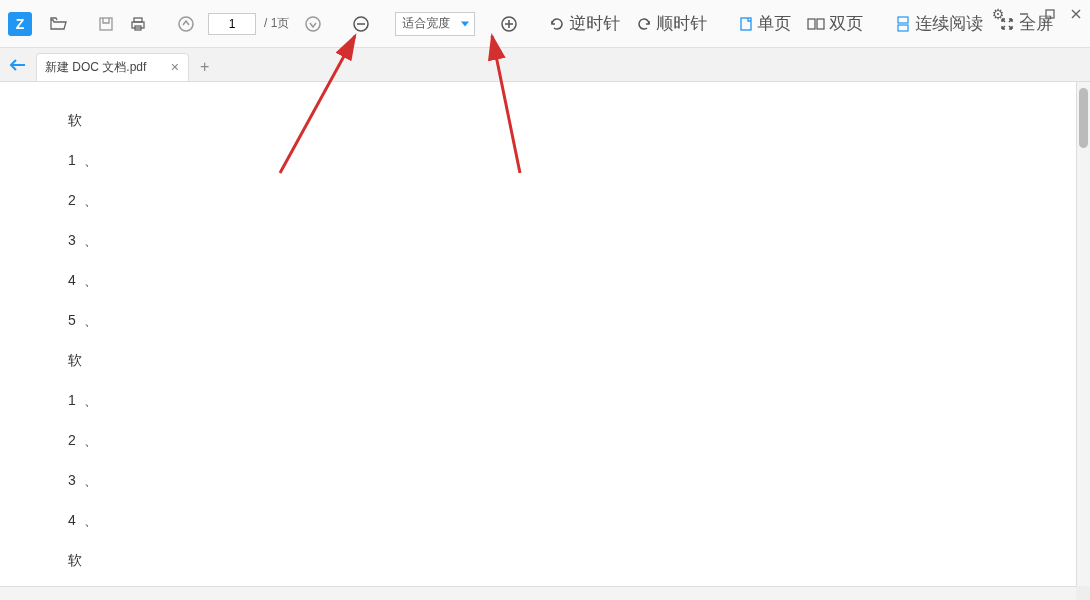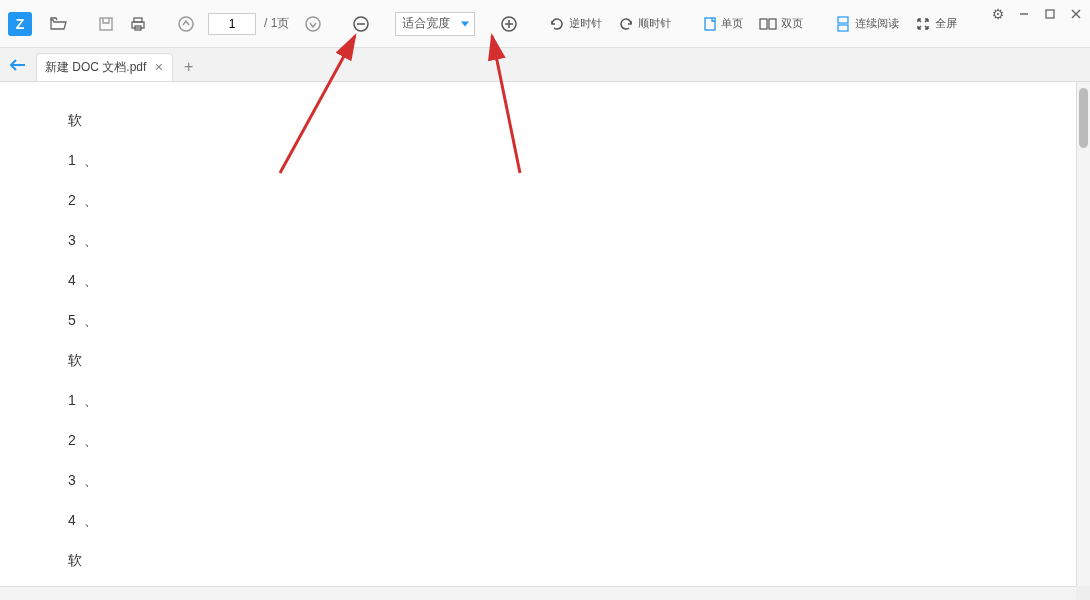--- a/index.html
+++ b/index.html
@@ -5,34 +5,34 @@
     * { margin: 0; padding: 0; box-sizing: border-box; font-family: "Microsoft YaHei", Arial, sans-serif; }
     body { width: 1090px; height: 600px; background: #fff; overflow: hidden; position: relative; }
     
     .window-controls { position: absolute; top: 6px; right: 6px; display: flex; gap: 10px; align-items: center; }
     .window-controls span { width: 16px; height: 16px; display: flex; align-items: center; justify-content: center; color: #666; cursor: pointer; font-size: 14px; }
     
     .toolbar { height: 48px; display: flex; align-items: center; padding: 0 8px; gap: 4px; border-bottom: 1px solid #e0e0e0; background: #fafafa; }
     .logo { width: 24px; height: 24px; background: #2196f3; border-radius: 3px; color: #fff; display: flex; align-items: center; justify-content: center; font-weight: bold; font-size: 14px; margin-right: 8px; }
     
     .tb-btn { width: 28px; height: 28px; display: flex; align-items: center; justify-content: center; cursor: pointer; color: #666; border-radius: 3px; }
-    .tb-btn-labeled { display: flex; align-items: center; gap: 4px; padding: 0 6px; height: 28px; cursor: pointer; color: #555; font-size: 11px; border-radius: 3px; }
+    .tb-btn-labeled { display: flex; align-items: center; gap: 4px; padding: 0 6px; height: 28px; cursor: pointer; color: #555; font-size: 17px; border-radius: 3px; }
     .tb-btn-labeled svg, .tb-btn svg { flex-shrink: 0; }
     
     .page-input { width: 48px; height: 22px; border: 1px solid #ccc; text-align: center; font-size: 12px; margin: 0 4px; }
     .page-total { font-size: 12px; color: #666; margin-right: 6px; }
     
     .zoom-select { height: 24px; border: 1px solid #ccc; font-size: 12px; padding: 0 18px 0 6px; color: #555; background: #fff; position: relative; display: flex; align-items: center; min-width: 80px; }
     .zoom-select::after { content: ''; position: absolute; right: 5px; top: 50%; transform: translateY(-50%); border-left: 4px solid transparent; border-right: 4px solid transparent; border-top: 5px solid #2196f3; }
     
     .spacer-sm { width: 12px; }
     
     .tabbar { height: 34px; background: #f2f2f2; display: flex; align-items: flex-end; padding: 0 6px; border-bottom: 1px solid #ddd; }
     .back-btn { width: 24px; height: 24px; display: flex; align-items: center; justify-content: center; margin-right: 6px; margin-bottom: 4px; color: #2196f3; cursor: pointer; }
-    .tab { height: 28px; background: #fff; border: 1px solid #ddd; border-bottom: none; border-radius: 4px 4px 0 0; padding: 0 8px; display: flex; align-items: center; font-size: 12px; color: #444; gap: 8px; }
+    .tab { height: 28px; background: #fff; border: 1px solid #ddd; border-bottom: none; border-radius: 4px 4px 0 0; padding: 0 8px; display: flex; align-items: center; font-size: 12px; color: #444; gap: 24px; }
     .tab-close { color: #888; cursor: pointer; font-size: 11px; }
     .tab-add { width: 24px; height: 24px; display: flex; align-items: center; justify-content: center; margin-left: 4px; margin-bottom: 2px; color: #888; font-size: 16px; cursor: pointer; }
     
     .content-wrap { position: absolute; top: 82px; left: 0; right: 0; bottom: 0; overflow: hidden; background: #eee; }
     .scroll-vert { position: absolute; top: 0; right: 0; width: 14px; bottom: 14px; background: #f4f4f4; border-left: 1px solid #ddd; }
     .scroll-thumb-v { position: absolute; top: 6px; left: 2px; right: 2px; height: 60px; background: #bbb; border-radius: 5px; }
     .scroll-horiz { position: absolute; bottom: 0; left: 0; right: 14px; height: 14px; background: #f4f4f4; border-top: 1px solid #ddd; }
     
     .page { position: absolute; top: 0; left: 0; right: 14px; bottom: 14px; background: #fff; padding: 30px 68px; overflow: hidden; }
     .doc-line { font-size: 14px; color: #333; margin-bottom: 22px; letter-spacing: 2px; }

